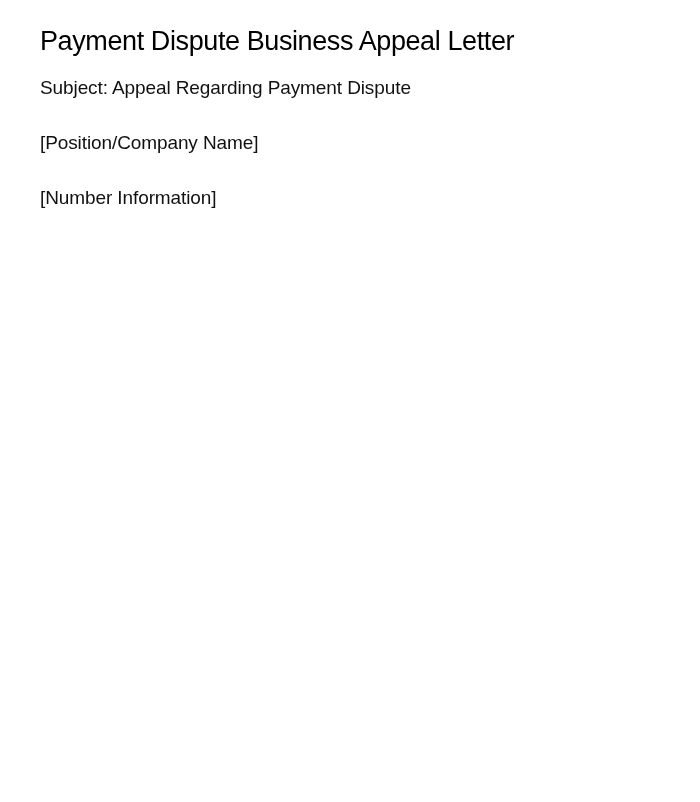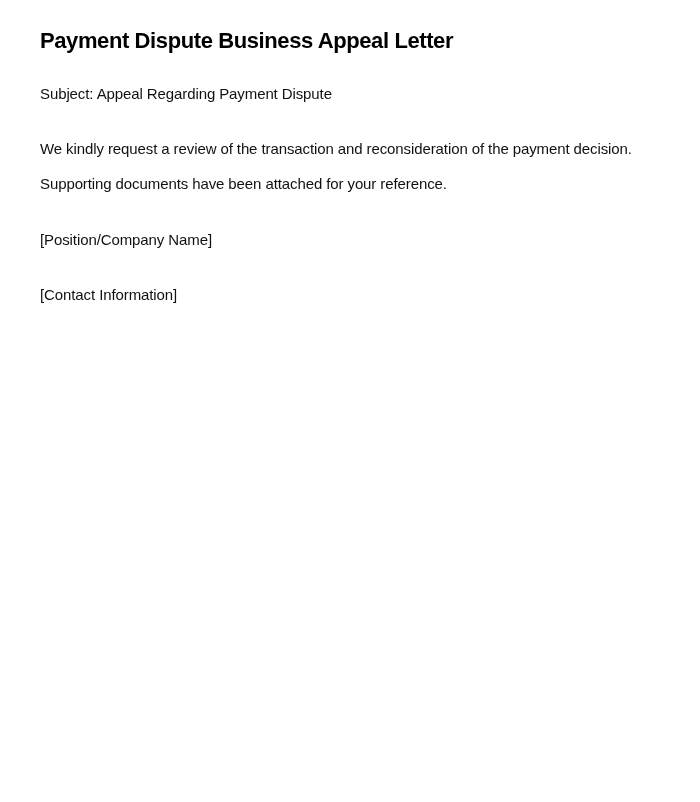--- a/index.html
+++ b/index.html
@@ -14,36 +14,35 @@
       font-family: "Liberation Sans", sans-serif;
       color: #111111;
     }
     .doc {
       position: relative;
       padding: 26px 40px 0 40px;
       width: 620px;
     }
     .title {
       font-family: "Liberation Sans", sans-serif;
-      font-weight: bold;
-      font-size: 22px;
+      font-weight: normal;
+      font-size: 27px;
       line-height: 30px;
-      margin: 0 0 20px 0;
+      margin: 0 0 14px 0;
       letter-spacing: -0.4px;
       color: #000000;
     }
     .para {
-      font-size: 15px;
+      font-size: 19px;
       line-height: 35.2px;
       margin: 0 0 20px 0;
       letter-spacing: -0.1px;
     }
   </style>
 </head>
 <body>
 
 <div class="doc">
   <h1 class="title">Payment Dispute Business Appeal Letter</h1>
   <p class="para">Subject: Appeal Regarding Payment Dispute</p>
-  <p class="para">We kindly request a review of the transaction and reconsideration of the payment decision. Supporting documents have been attached for your reference.</p>
   <p class="para">[Position/Company Name]</p>
-  <p class="para">[Contact Information]</p>
+  <p class="para">[Number Information]</p>
 </div>
 
 </body></html>

